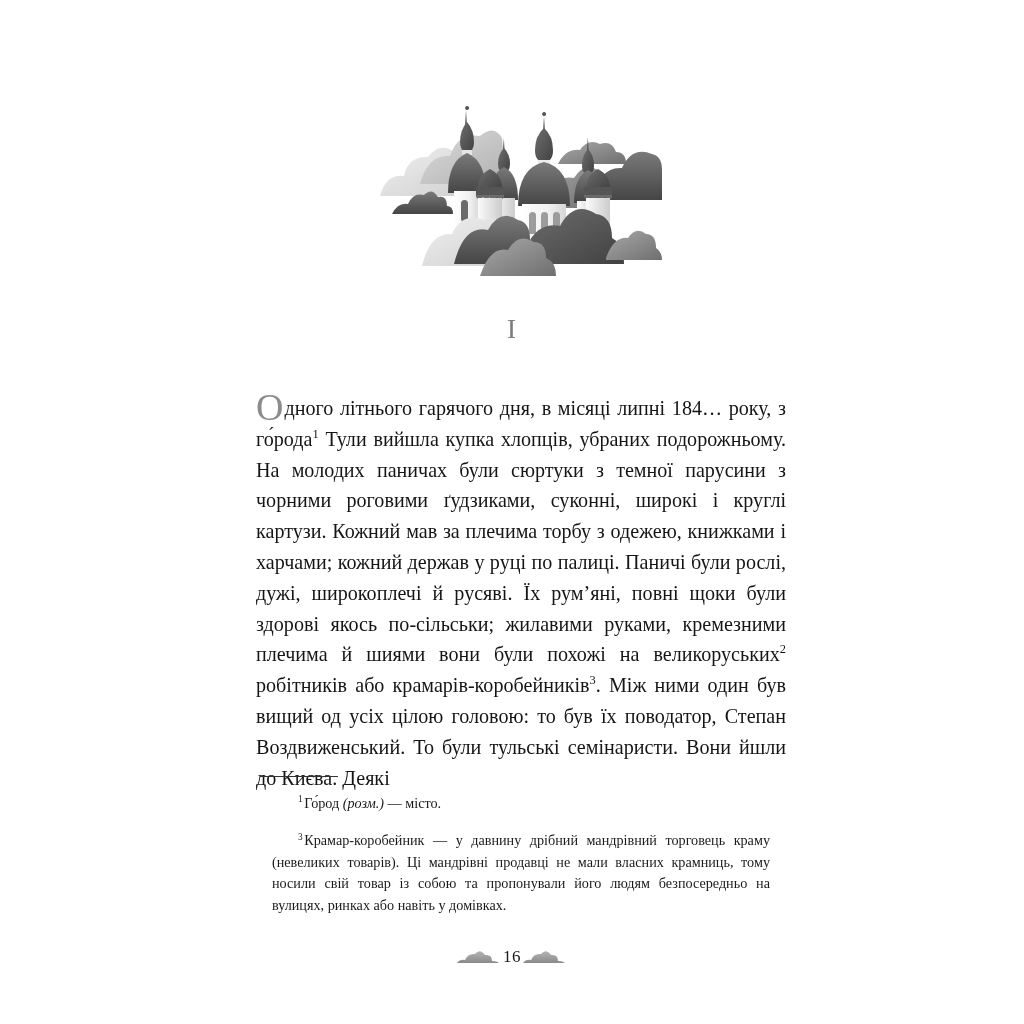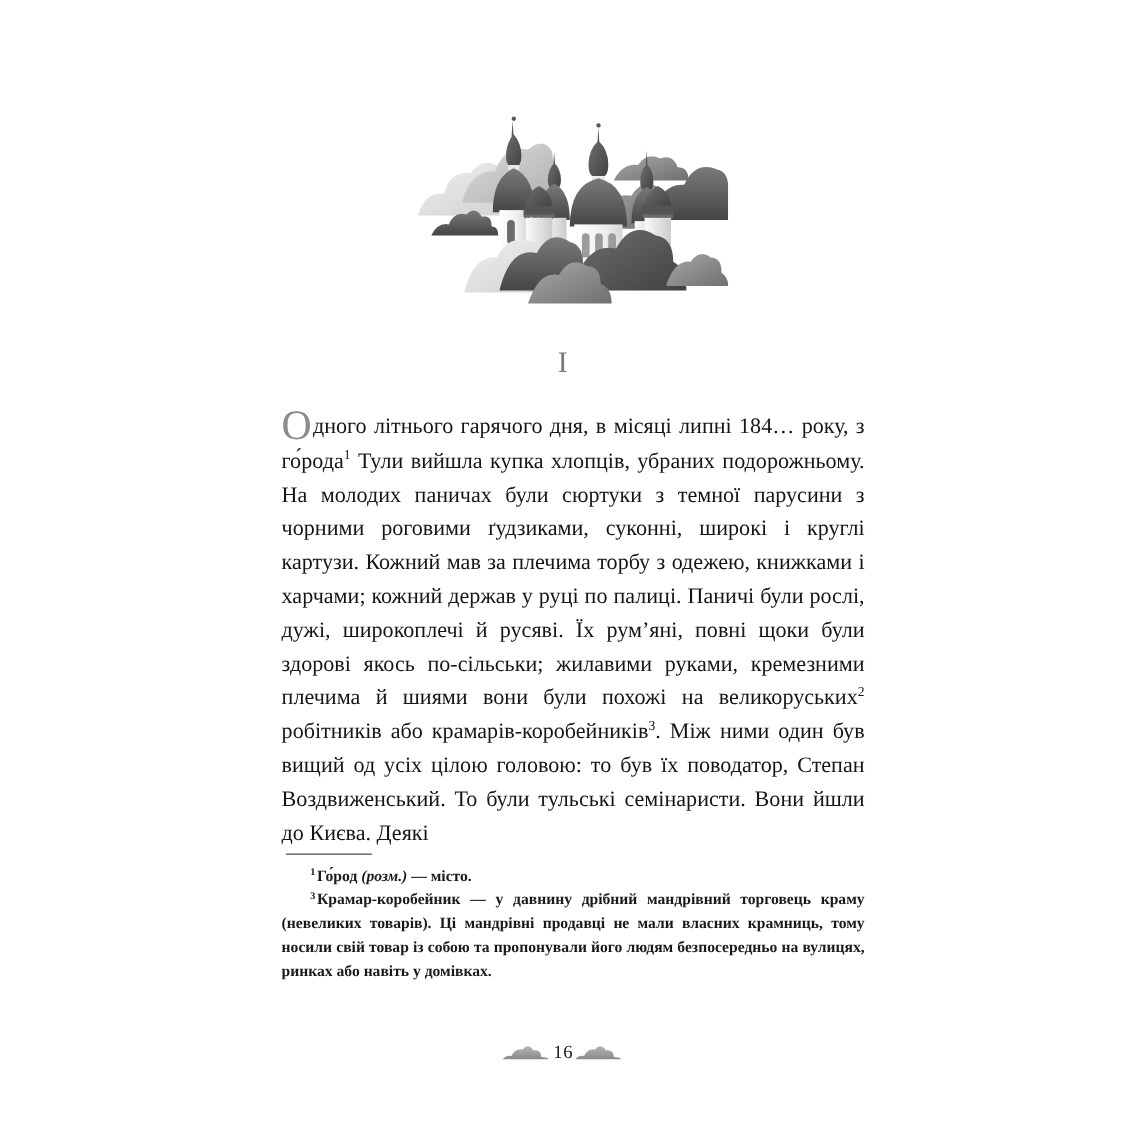--- a/index.html
+++ b/index.html
@@ -43,21 +43,21 @@
     line-height: 1;
     color: #7b7b7b;
     letter-spacing: 1px;
     font-family: "Liberation Serif", "DejaVu Serif", serif;
   }
 
   
   .text-block {
     position: absolute;
     left: 256px;
-    top: 372px;
+    top: 392px;
     width: 530px;
   }
   .body-paragraph {
     margin: 0;
     font-size: 20.1px;
     line-height: 30.8px;
     text-align: justify;
     text-justify: inter-word;
     hyphens: manual;
     color: #151515;
@@ -83,27 +83,26 @@
     top: 776px;
     width: 530px;
   }
   .footnote-rule {
     width: 78px;
     height: 1px;
     background: #333333;
     margin: 0 0 10px 4px;
   }
   .footnote {
-    margin: 0;
+    margin: 16px;
     font-size: 14.2px;
     line-height: 21.4px;
     text-align: justify;
     text-indent: 26px;
     color: #1a1a1a;
-    font-weight: bold;
   }
   .footnote sup {
     font-size: 0.66em;
     vertical-align: super;
     line-height: 0;
     margin-right: 1.5px;
   }
   .footnote i { font-style: italic; }
 
   

